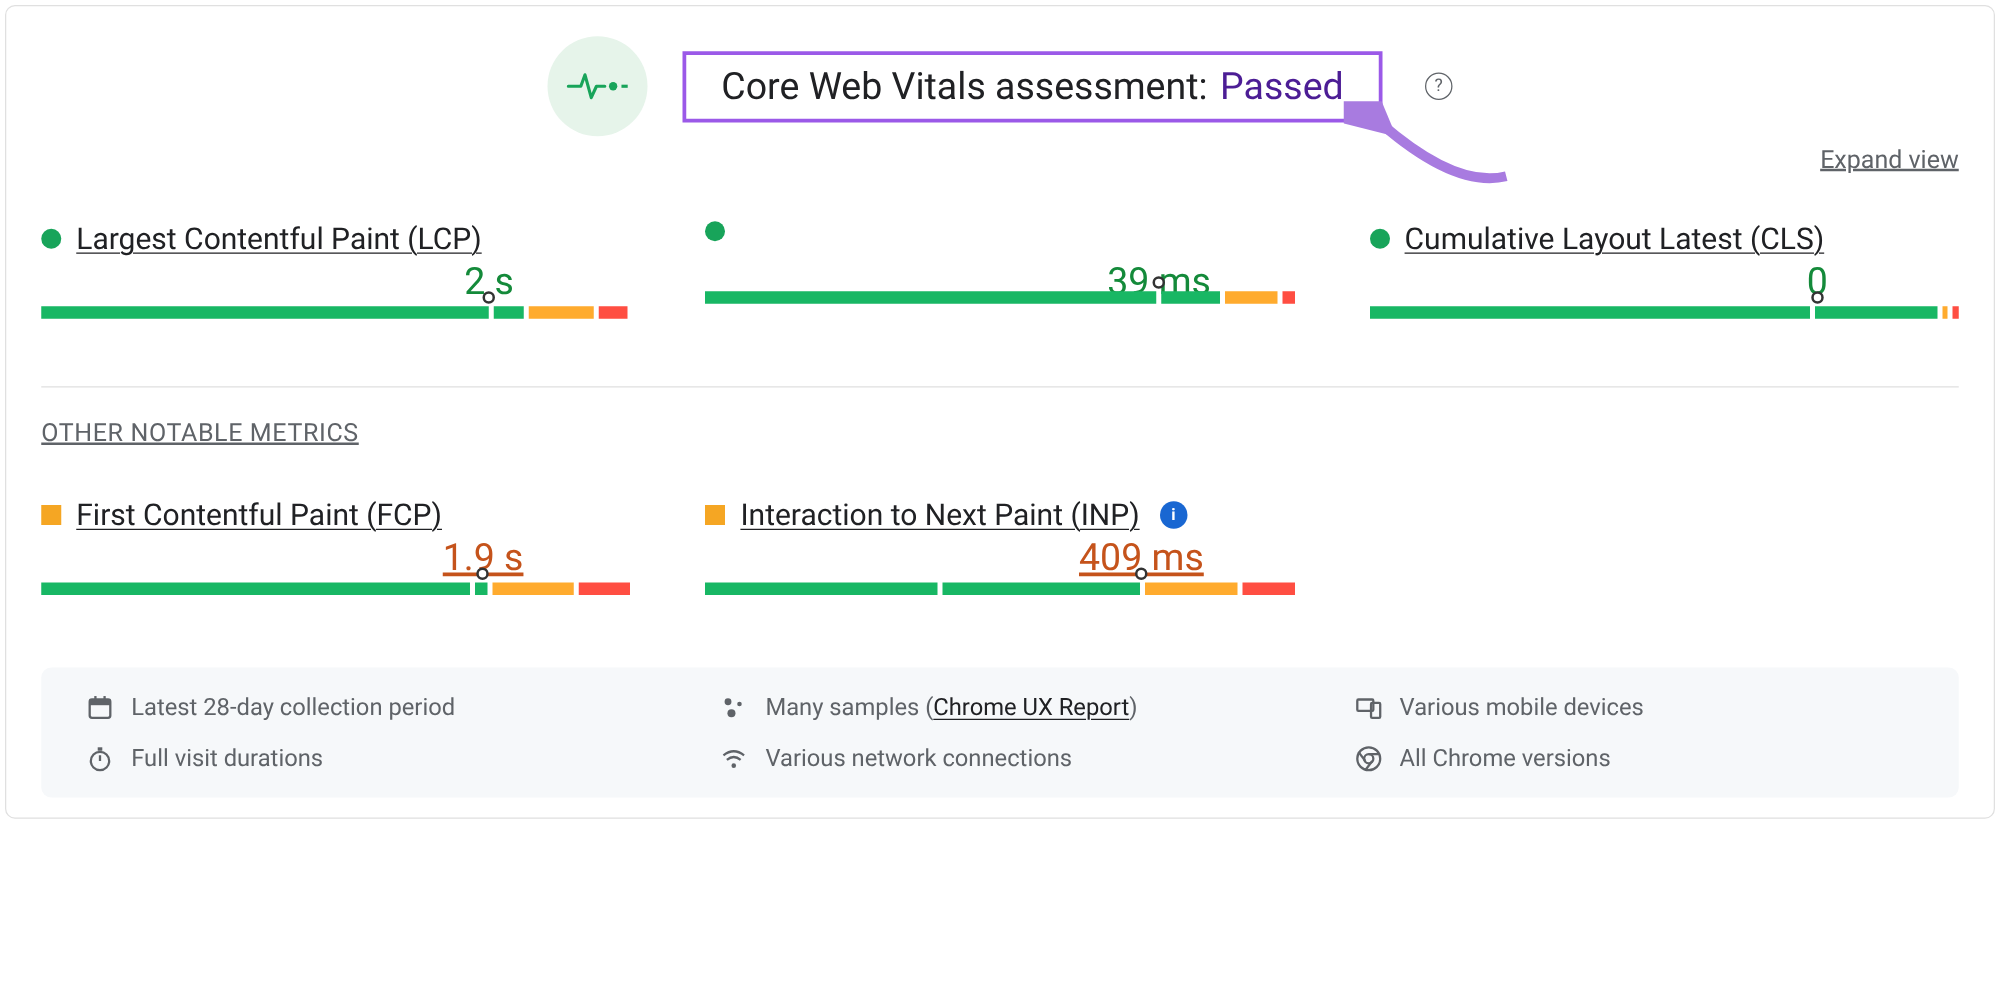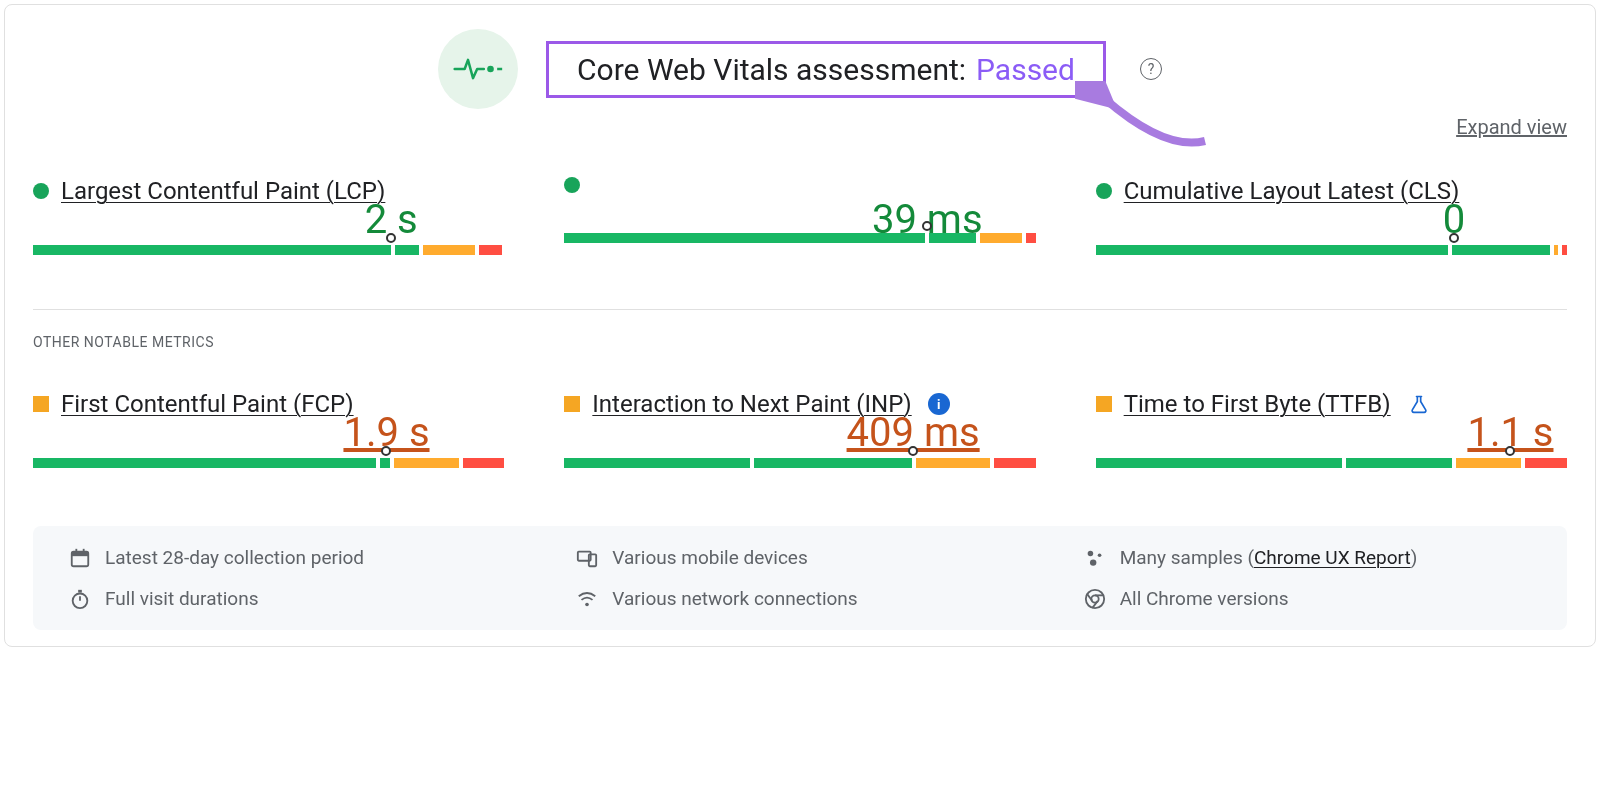--- a/index.html
+++ b/index.html
@@ -31,21 +31,21 @@
     background: #e6f4ea;
     display: flex; align-items: center; justify-content: center;
   }
   .pulse-badge svg { width: 50px; height: 30px; }
   .assessment-box {
     border: 3px solid #9b59e8;
     padding: 8px 28px;
     display: flex; align-items: center; gap: 10px;
     font-size: 30px;
   }
-  .assessment-status { color: #8b5cf6; }
+  .assessment-status { color: #4c1d95; }
   .help-icon {
     width: 22px; height: 22px;
     border: 1.5px solid #5f6368;
     border-radius: 50%;
     display: inline-flex; align-items: center; justify-content: center;
     font-size: 14px; color: #5f6368;
     margin-left: 6px;
   }
   .expand-link {
     position: absolute;
@@ -94,21 +94,21 @@
     display: inline-flex; align-items: center; justify-content: center;
     margin-left: 4px;
   }
   .flask-icon {
     width: 20px; height: 20px;
     color: #1967d2;
     margin-left: 6px;
   }
   .metric-value {
     position: absolute;
-    font-size: 40px;
+    font-size: 30px;
     bottom: 22px;
     transform: translateX(-50%);
     white-space: nowrap;
   }
   .metric-value.green { color: #148a3a; }
   .metric-value.orange { color: #c5531b; text-decoration: underline; }
   .bar-wrap {
     position: relative;
     height: 20px;
   }
@@ -133,23 +133,24 @@
   .marker .stick {
     width: 2px; height: 12px; background: #333;
     margin: 0 auto;
   }
   .section-divider {
     border: none; border-top: 1px solid #e0e0e0;
     margin: 44px 0 24px 0;
   }
   .section-label {
     color: #5f6368;
-    font-size: 14px;
+    font-size: 20px;
     letter-spacing: 0.5px;
     margin-bottom: 40px;
+    text-decoration: underline;
   }
   .footer-strip {
     background: #f6f8fa;
     border-radius: 8px;
     padding: 20px 36px;
     margin-top: 48px;
     display: grid;
     grid-template-columns: repeat(3, 1fr);
     gap: 18px 60px;
     color: #5f6368;
@@ -272,67 +273,48 @@
         <div class="bar-wrap">
           <div class="bar">
             <div class="seg g" style="width: 40%;"></div>
             <div class="seg g" style="width: 34%;"></div>
             <div class="seg o" style="width: 16%;"></div>
             <div class="seg r" style="width: 9%;"></div>
           </div>
           <div class="marker" style="left: 74%;"><span class="pin"></span><span class="stick"></span></div>
         </div>
       </div>
-      <div class="metric">
-        <div class="metric-title-row">
-          <span class="sq orange"></span>
-          <a href="#" class="metric-name">Time to First Byte (TTFB)</a>
-          <svg viewBox="0 0 24 24" class="flask-icon">
-            <path d="M9 3h6M10 3v6l-6 10a2 2 0 0 0 1.7 3h12.6a2 2 0 0 0 1.7-3l-6-10V3" fill="none" stroke="#1967d2" stroke-width="2" stroke-linecap="round" stroke-linejoin="round"></path>
-          </svg>
-        </div>
-        <div class="metric-value orange" style="left: 88%;">1.1 s</div>
-        <div class="bar-wrap">
-          <div class="bar">
-            <div class="seg g" style="width: 53%;"></div>
-            <div class="seg g" style="width: 23%;"></div>
-            <div class="seg o" style="width: 14%;"></div>
-            <div class="seg r" style="width: 9%;"></div>
-          </div>
-          <div class="marker" style="left: 88%;"><span class="pin"></span><span class="stick"></span></div>
-        </div>
-      </div>
     </div>
 
   <div class="footer-strip">
     <div class="footer-item">
       <svg class="ficon" viewBox="0 0 24 24">
           <rect x="3" y="5" width="18" height="16" rx="2" fill="none" stroke="currentColor" stroke-width="2"></rect>
           <rect x="3" y="5" width="18" height="5" fill="currentColor"></rect>
           <rect x="7" y="2" width="2" height="5" fill="currentColor"></rect>
           <rect x="15" y="2" width="2" height="5" fill="currentColor"></rect>
         </svg>
       <span>Latest 28-day collection period</span>
     </div>
     <div class="footer-item">
       <svg class="ficon" viewBox="0 0 24 24">
-          <rect x="2" y="5" width="14" height="10" rx="1" fill="none" stroke="currentColor" stroke-width="2"></rect>
-          <rect x="14" y="8" width="8" height="13" rx="1" fill="none" stroke="currentColor" stroke-width="2"></rect>
-        </svg>
-      <span>Various mobile devices</span>
-    </div>
-    <div class="footer-item">
-      <svg class="ficon" viewBox="0 0 24 24">
           <circle cx="7" cy="7" r="3" fill="currentColor"></circle>
           <circle cx="17" cy="9" r="2" fill="currentColor"></circle>
           <circle cx="10" cy="17" r="3.5" fill="currentColor"></circle>
         </svg>
       <span>
         <span>Many samples (</span><a href="#" class="footer-link">Chrome UX Report</a><span>)</span>
       </span>
+    </div>
+    <div class="footer-item">
+      <svg class="ficon" viewBox="0 0 24 24">
+          <rect x="2" y="5" width="14" height="10" rx="1" fill="none" stroke="currentColor" stroke-width="2"></rect>
+          <rect x="14" y="8" width="8" height="13" rx="1" fill="none" stroke="currentColor" stroke-width="2"></rect>
+        </svg>
+      <span>Various mobile devices</span>
     </div>
     <div class="footer-item">
       <svg class="ficon" viewBox="0 0 24 24">
           <circle cx="12" cy="14" r="8" fill="none" stroke="currentColor" stroke-width="2"></circle>
           <rect x="10" y="2" width="4" height="3" fill="currentColor"></rect>
           <line x1="12" y1="14" x2="12" y2="9" stroke="currentColor" stroke-width="2"></line>
         </svg>
       <span>Full visit durations</span>
     </div>
     <div class="footer-item">

